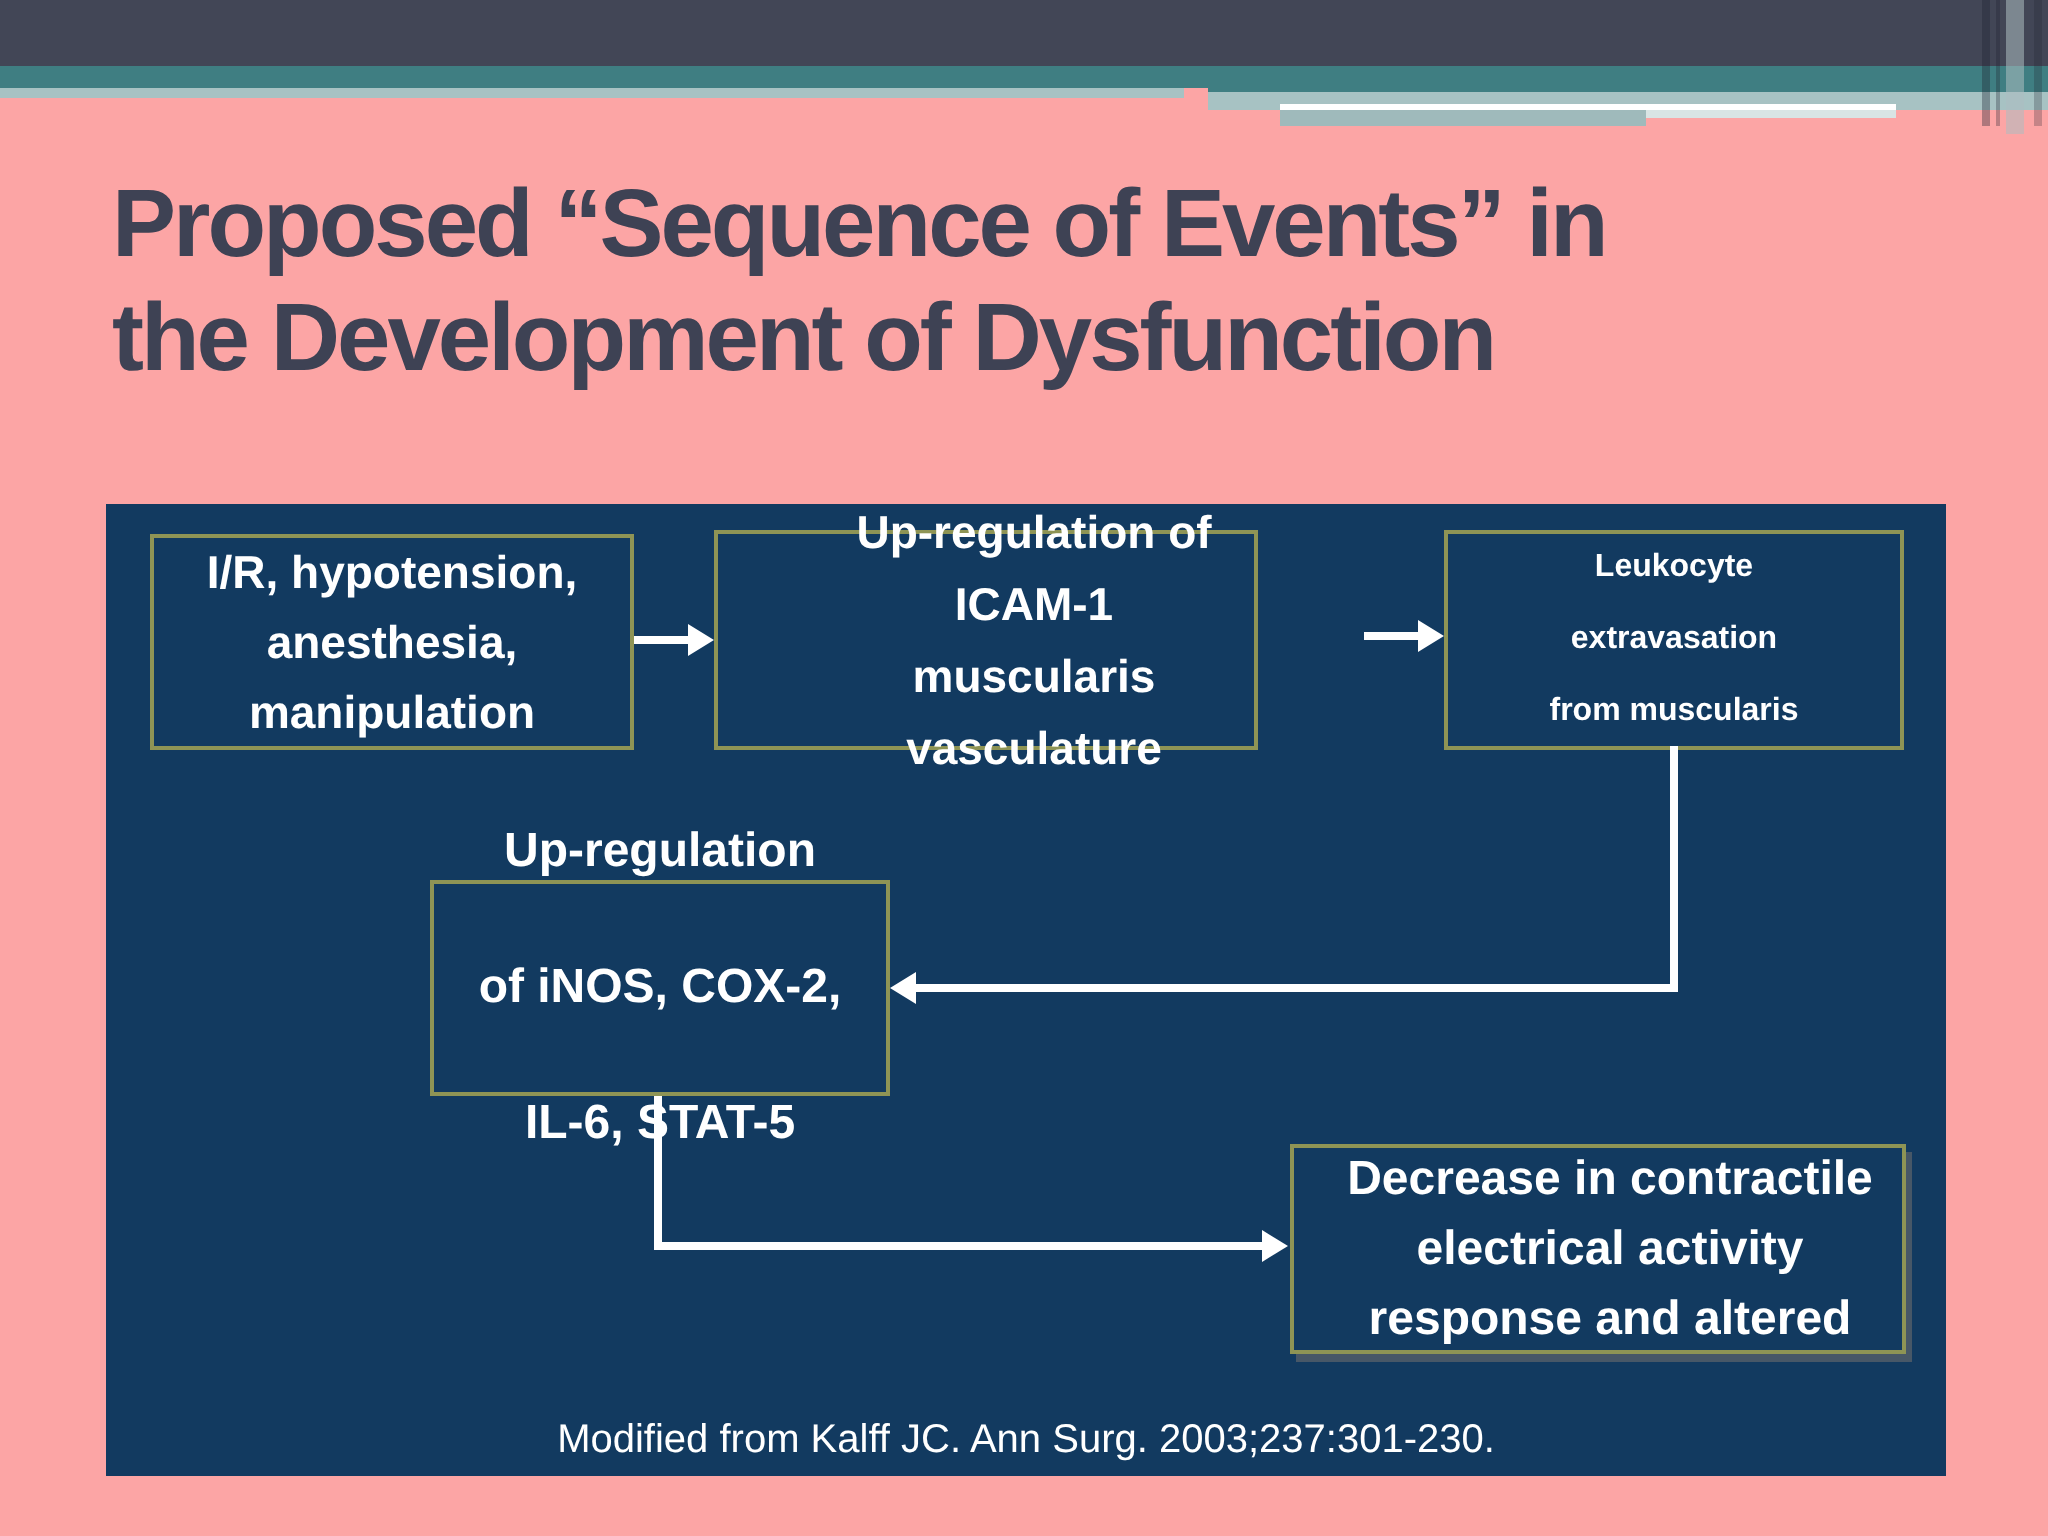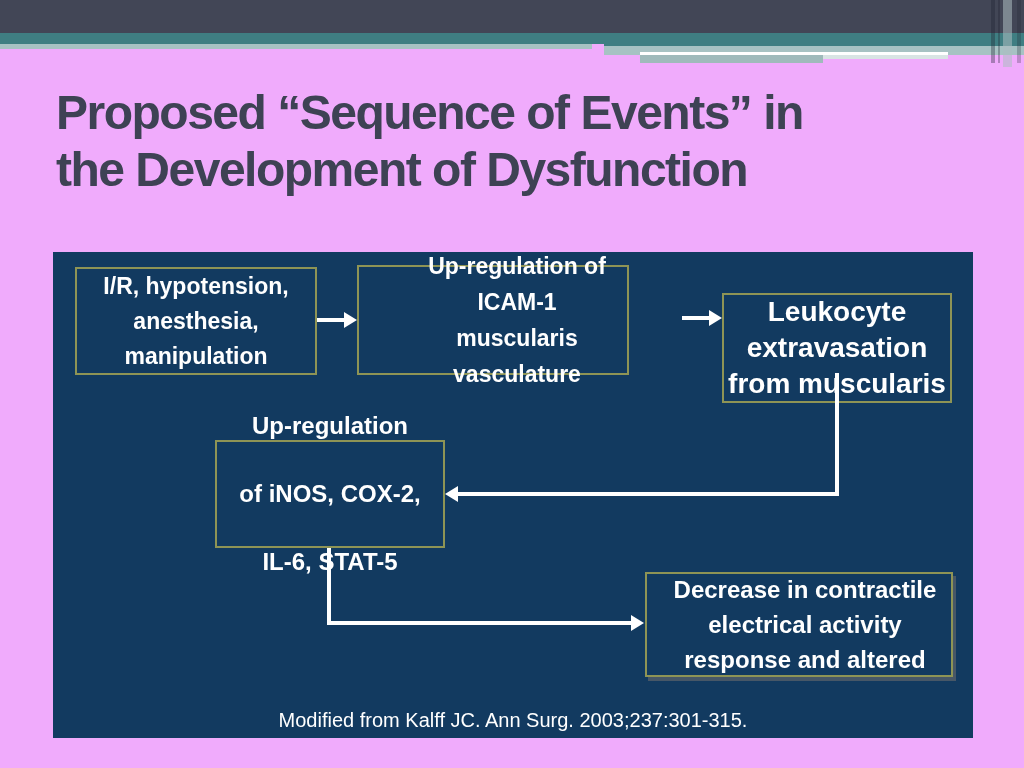--- a/index.html
+++ b/index.html
@@ -1,18 +1,18 @@
 <!DOCTYPE html>
 <html style="--header_dark: #424656; --header_teal: #3F7E82; --header_pale: #A7C2C3; --header_pale2: #9FBABB; --panel_navy: #123A60; --box_border: #8E9455; --title_text: #3E4254; --arrow_white: #FFFFFF;"><head>
 <meta charset="utf-8">
 <style>
   html,body { margin:0; padding:0; background:#fff; }
   .slide {
     position:relative; width:1024px; height:768px; overflow:hidden;
-    background:#f0abfc; font-family:"Liberation Sans", sans-serif;
+    background:#fca5a5; font-family:"Liberation Sans", sans-serif;
   }
   
   .bar { position:absolute; }
   .bar-dark       { left:0;   top:0;  width:1024px; height:33px; background:var(--header_dark,#424656); }
   .bar-teal       { left:0;   top:33px; width:1024px; height:11px; background:var(--header_teal,#3F7E82); }
   .bar-pale-left  { left:0;   top:44px; width:592px;  height:5px;  background:var(--header_pale,#A7C2C3); }
   .bar-teal-right { left:604px; top:33px; width:420px; height:13px; background:var(--header_teal,#3F7E82); }
   .bar-pale-right { left:604px; top:46px; width:420px; height:9px;  background:var(--header_pale,#A7C2C3); }
   .bar-white-line { left:640px; top:52px; width:308px; height:3px;  background:#ffffff; }
   .bar-pale-2     { left:640px; top:55px; width:183px; height:8px;  background:var(--header_pale2,#9FBABB); }
@@ -35,21 +35,21 @@
   }
   .fbox {
     position:absolute; box-sizing:border-box;
     border:2px solid var(--box_border,#8E9455);
     background:var(--panel_navy,#123A60);
     color:#ffffff; font-weight:bold; text-align:center;
     display:flex; flex-direction:column; justify-content:center; align-items:center;
   }
   .fbox-1 { left:22px;  top:15px;  width:242px; height:108px; font-size:23px; line-height:35px; }
   .fbox-2 { left:304px; top:13px;  width:272px; height:110px; font-size:23px; line-height:36px;padding-left:48px; }
-  .fbox-3 { left:669px; top:13px;  width:230px; height:110px; font-size:28px; line-height:36px;margin-top:28px; }
+  .fbox-3 { left:669px; top:13px;  width:230px; height:110px; font-size:16px; line-height:36px; }
   .fbox-4 { left:162px; top:188px; width:230px; height:108px; font-size:24px; line-height:36px;gap:32px; }
   .fbox-5 { left:592px; top:320px; width:308px; height:105px; font-size:24px; line-height:35px;
             box-shadow:3px 4px 0 rgba(85,95,105,0.8);padding-left:12px; }
   .seg { position:absolute; background:var(--arrow_white,#ffffff); }
   .ah  { position:absolute; width:0; height:0; }
   .ah-right { border-top:8px solid transparent; border-bottom:8px solid transparent; border-left:13px solid var(--arrow_white,#ffffff); }
   .ah-left  { border-top:8px solid transparent; border-bottom:8px solid transparent; border-right:13px solid var(--arrow_white,#ffffff); }
   
   .a1-shaft { left:264px; top:66px; width:28px; height:4px; }
   .a1-head  { left:291px; top:60px; }
@@ -135,17 +135,17 @@
 
     <div class="seg ea-vert"></div>
     <div class="seg ea-horz"></div>
     <div class="ah ah-left ea-head"></div>
 
     <div class="seg eb-vert"></div>
     <div class="seg eb-horz"></div>
     <div class="ah ah-right eb-head"></div>
 
     <div class="citation">
-      <span>Modified from Kalff JC. </span><span class="ital">Ann Surg.</span><span> 2003;237:301-315.</span>
+      <span>Modified from Kalff JC. </span><span class="ital">Ann Surg.</span><span> 2003;237:301-230.</span>
     </div>
 
   </div>
 </div>
 
 </body></html>

